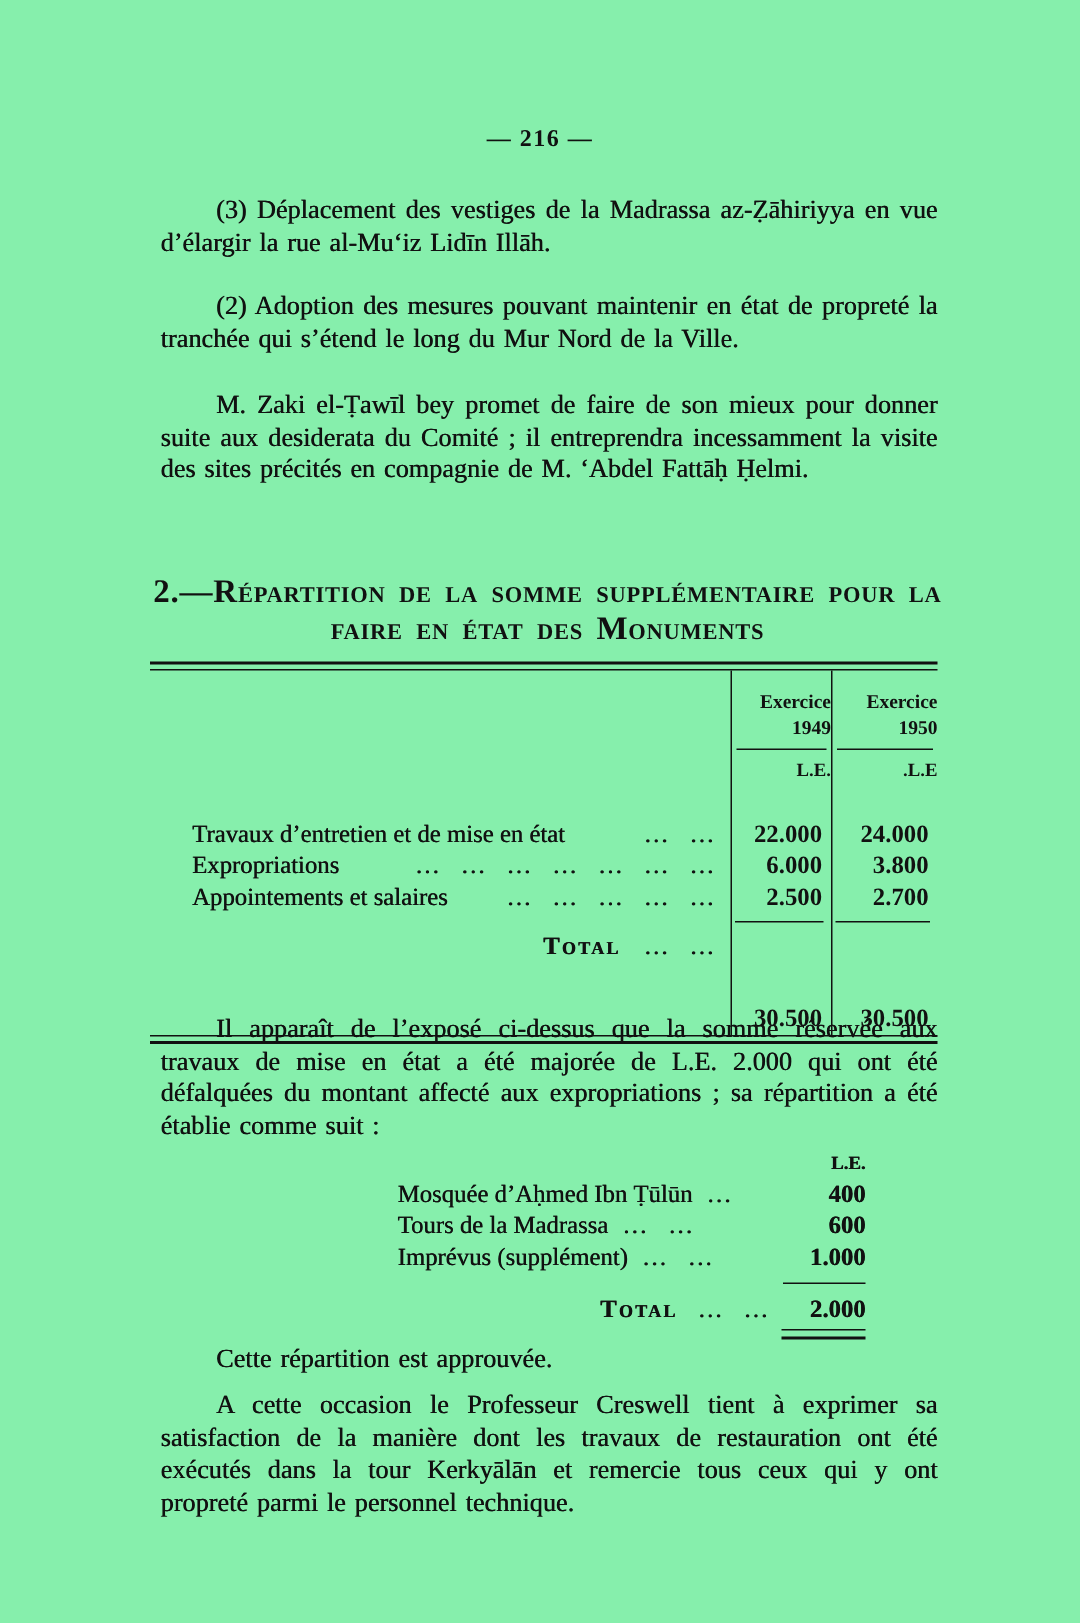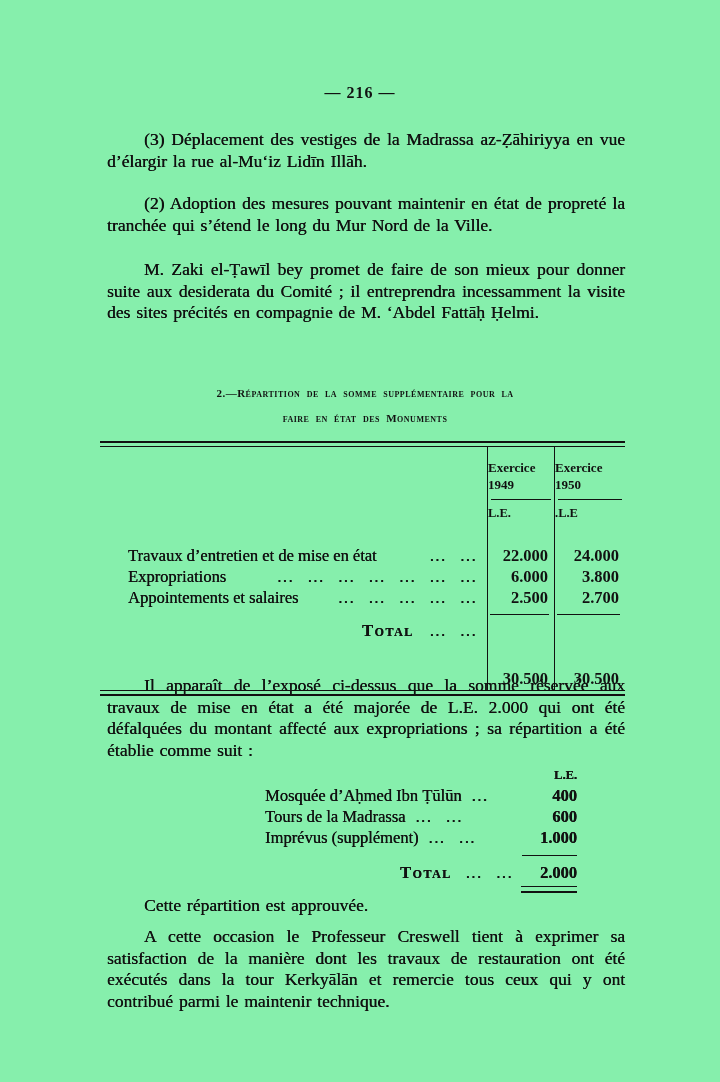--- a/index.html
+++ b/index.html
@@ -22,35 +22,35 @@
     position:absolute; left:107px; width:518px;
     font-size:17.5px; line-height:21.5px;
     text-align:justify; text-indent:37px;
     word-spacing:1.5px;
     text-shadow:0.3px 0 0 currentColor;
   }
   .heading {
     position:absolute; top:381px; left:85px; width:560px;
     text-align:center;
     font-variant:small-caps; font-weight:bold;
-    font-size:11px; line-height:25px;
+    font-size:22px; line-height:25px;
     letter-spacing:0.5px; word-spacing:3px;
   }
   
   .btable { position:absolute; left:100px; top:441px; width:525px; }
   .rule-top    { height:6px; border-top:2.5px solid #111; border-bottom:1px solid #111; }
   .rule-bottom { height:6px; border-top:1px solid #111; border-bottom:2.5px solid #111; }
   .tbody { display:flex; }
   .col-label { width:387px; overflow:hidden; }
   .col-amt   { border-left:1.5px solid #111; overflow:hidden; }
   .col-amt.c1 { width:67px; }
   .col-amt.c2 { width:71px; }
   .lbl-spacer, .amt-head { height:98px; }
   .amt-head {
-    text-align:left; font-weight:bold; font-size:13px;
+    text-align:right; font-weight:bold; font-size:13px;
     padding-top:12px; line-height:17px;
   }
   .amt-head .hr { border-top:1.2px solid #111; margin:6px 3px 5px 3px; }
   .amt-head .unit { font-size:12.5px; }
   .lrow {
     height:21px; line-height:21px; font-size:16.5px;
     display:flex; justify-content:space-between;
     padding:0 10px 0 28px; white-space:nowrap;
     text-shadow:0.3px 0 0 currentColor;
   }
@@ -186,15 +186,15 @@
     <div class="srule"></div>
     <div class="srow totalrow">
       <span class="sc">Total</span>
       <span class="dots">... ...</span>
       <span class="amt">2.000</span>
     </div>
     <div class="sdouble"></div>
   </div>
 
   <p class="bp" style="top:895px">Cette répartition est approuvée.</p>
-  <p class="bp" style="top:926px">A cette occasion le Professeur Creswell tient à exprimer sa satisfaction de la manière dont les travaux de restauration ont été exécutés dans la tour Kerkyālān et remercie tous ceux qui y ont contribué parmi le maintenir technique.</p>
+  <p class="bp" style="top:926px">A cette occasion le Professeur Creswell tient à exprimer sa satisfaction de la manière dont les travaux de restauration ont été exécutés dans la tour Kerkyālān et remercie tous ceux qui y ont propreté parmi le personnel technique.</p>
 
 </div>
 
 </body></html>

